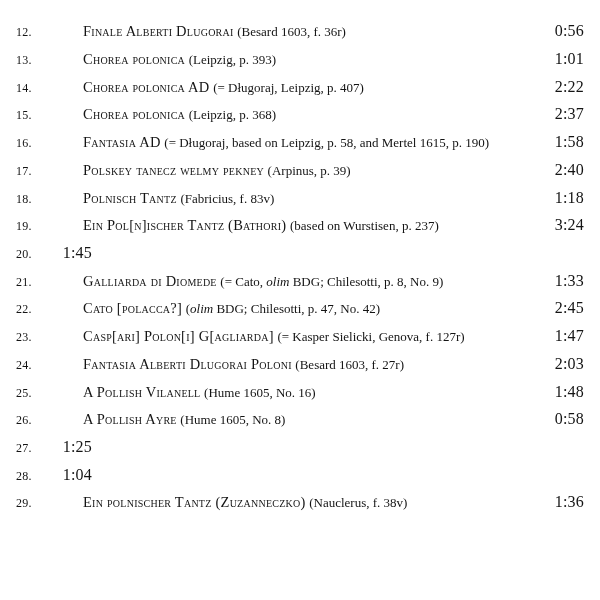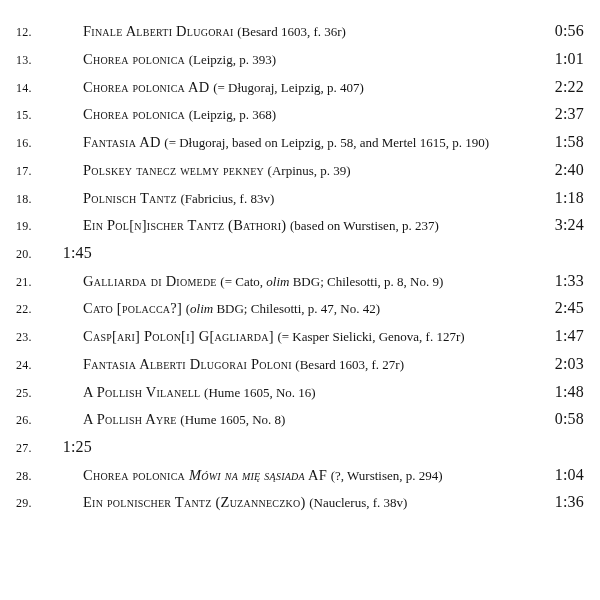--- a/index.html
+++ b/index.html
@@ -144,21 +144,20 @@
       <div class="num">26.</div>
       <div class="title"><span class="sc">A Pollish Ayre</span> <span class="paren">(Hume 1605, No. 8)</span></div>
       <div class="dur">0:58</div>
     </div>
     <div class="track">
       <div class="num">27.</div>
       <div class="dur">1:25</div>
     </div>
     <div class="track">
       <div class="num">28.</div>
-      <div class="title"><span class="sc">Chorea polonica </span><span class="sc ital">Mówi na mię sąsiada</span><span class="sc"> AF</span> <span class="paren">(?, Wurstisen, p. 294)</span></div>
       <div class="dur">1:04</div>
     </div>
     <div class="track">
       <div class="num">29.</div>
       <div class="title"><span class="sc">Ein polnischer Tantz (Zuzanneczko)</span> <span class="paren">(Nauclerus, f. 38v)</span></div>
       <div class="dur">1:36</div>
     </div>
   </div>
 
 </body></html>

